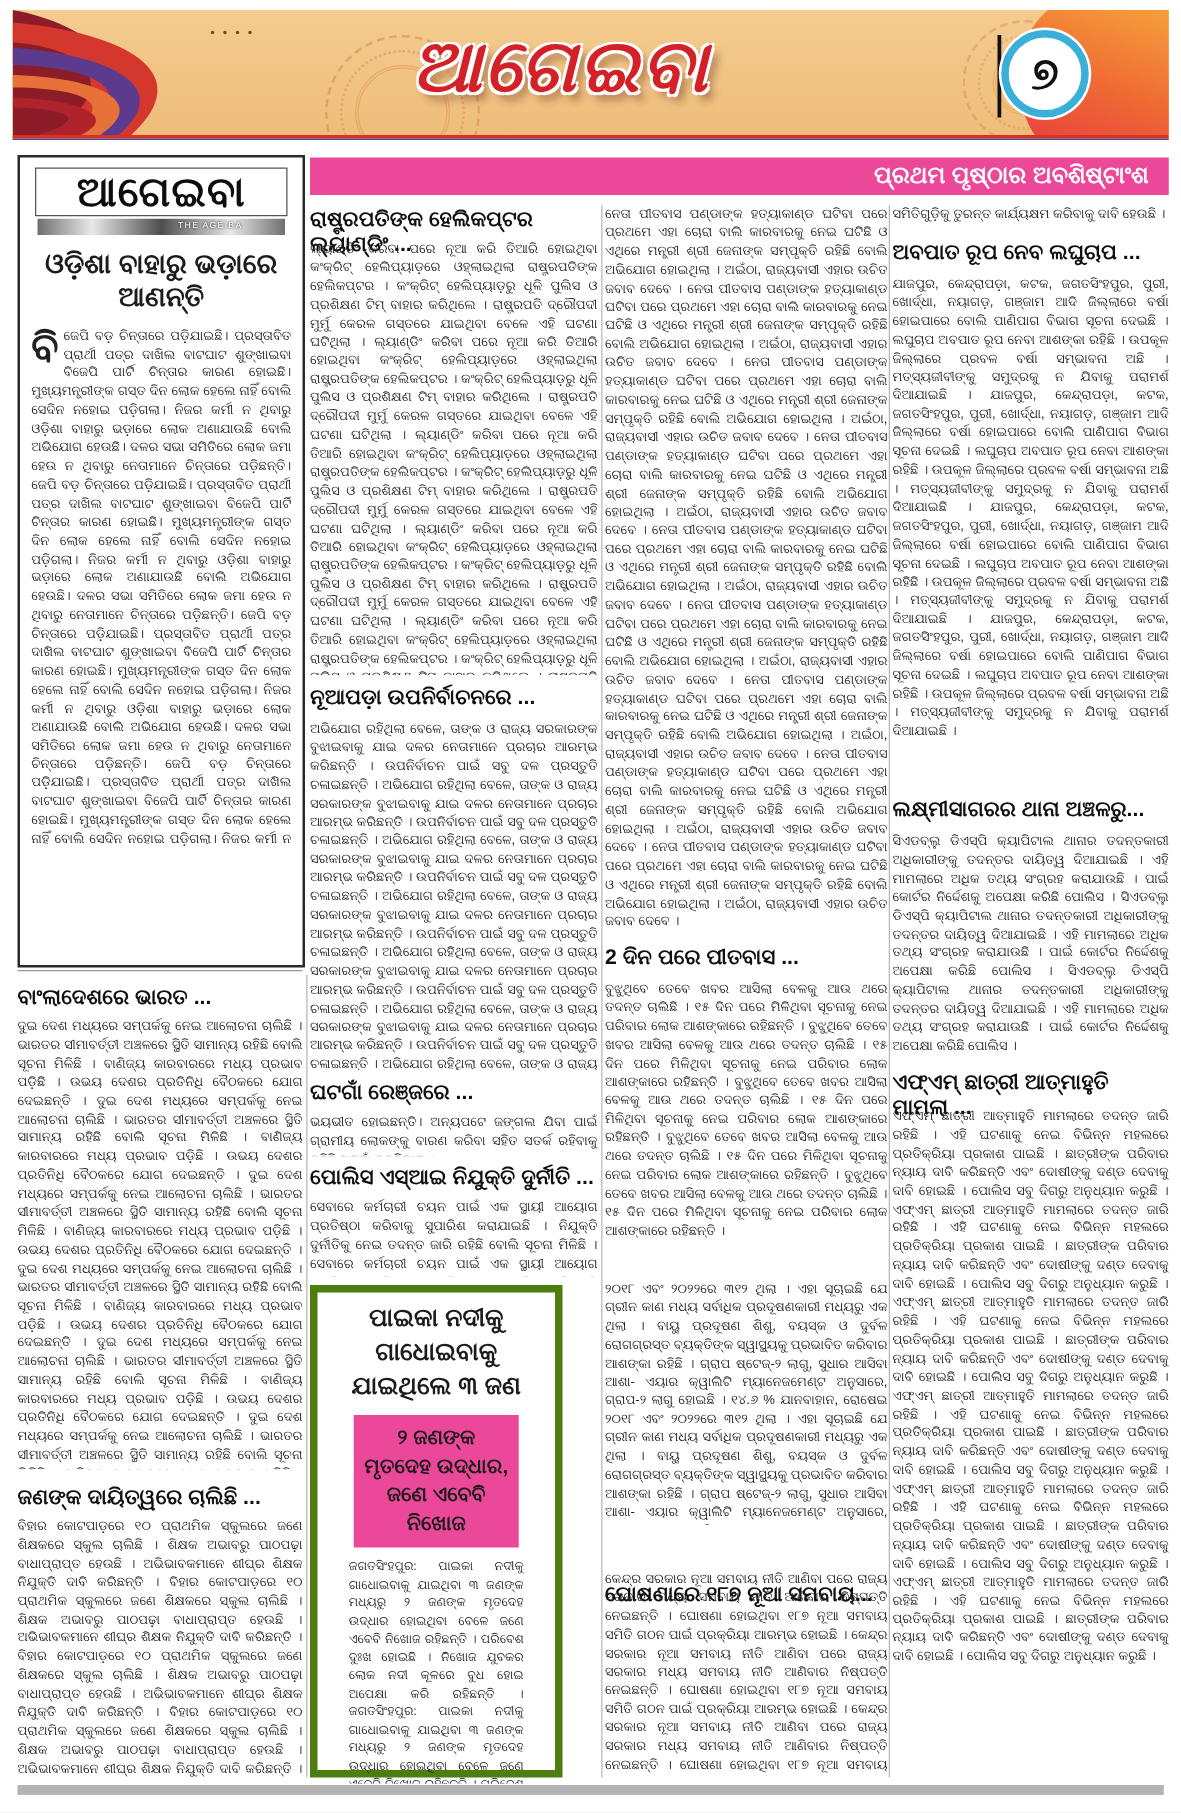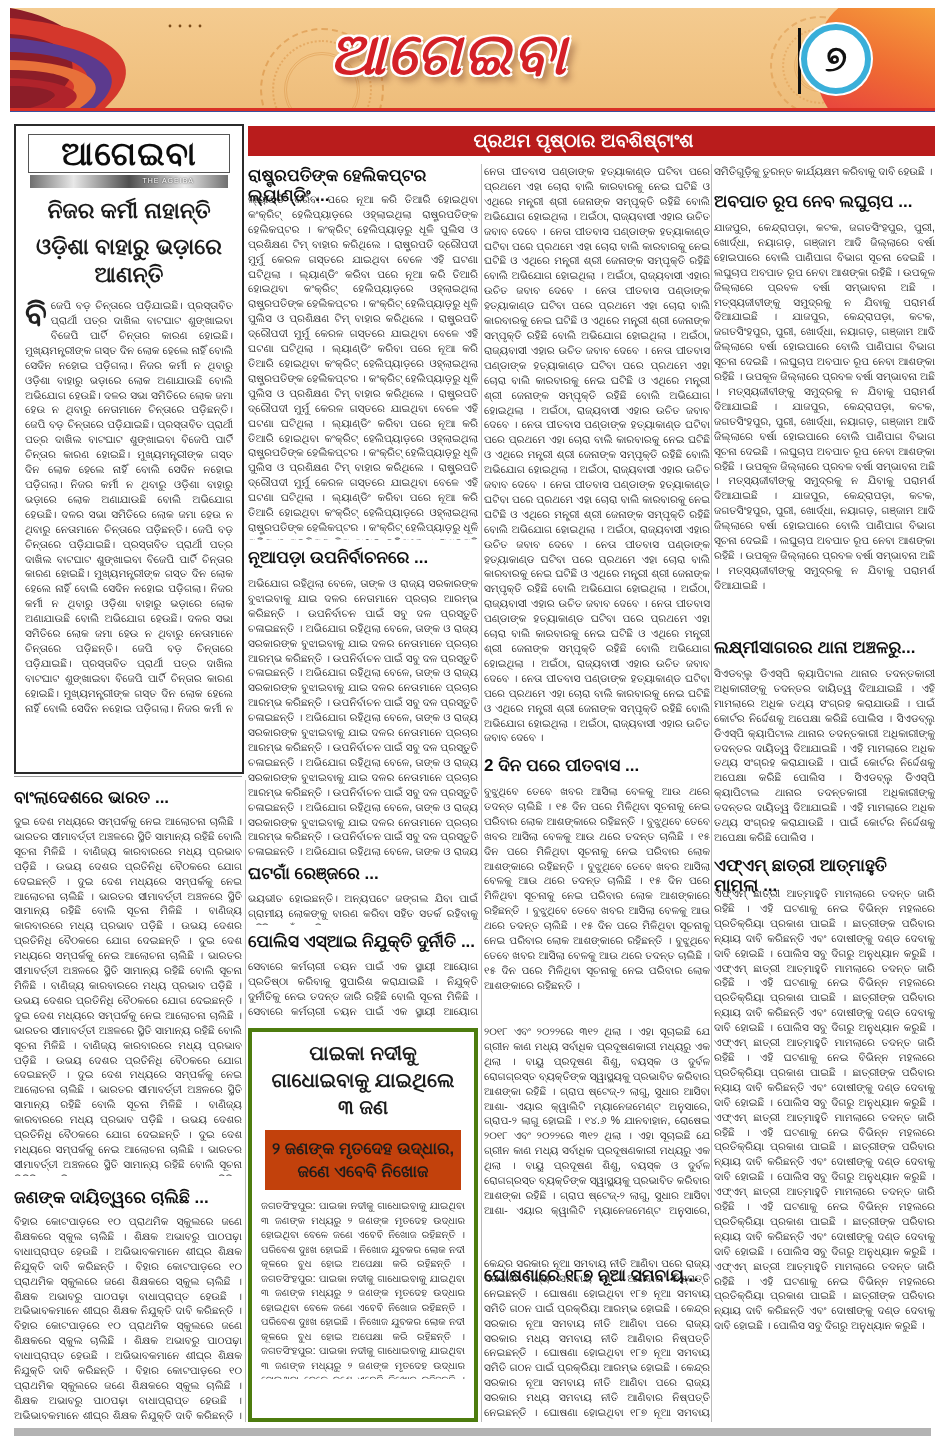--- a/index.html
+++ b/index.html
@@ -41,28 +41,28 @@
   #ed-logo-sub{position:absolute;right:34px;top:2px;font-size:7px;letter-spacing:1px;color:#fff;
                text-shadow:0 0 2px #000;}
   #ed-banner{position:relative;margin-top:6px;height:46px;background:#0e0e0e;color:#fff;}
   #ed-banner-label{position:absolute;left:10px;top:4px;font-size:27px;font-weight:bold;font-style:italic;
                    text-shadow:1px 1px 0 #555;}
   #ed-pen{position:absolute;right:4px;top:2px;}
   .ed-h{font-size:22px;font-weight:bold;text-align:center;margin-top:9px;line-height:1.25;}
   #ed-body{margin:10px 9px 0 9px;height:418px;}
   #ed-drop{float:left;font-size:32px;font-weight:bold;line-height:.9;padding:2px 4px 0 0;}
   
-  #cont-bar{position:absolute;left:248px;top:126px;width:687px;height:30px;background:#b91c1c;
-            color:#fff;font-size:19px;font-weight:bold;text-align:center;line-height:30px;
+  #cont-bar{position:absolute;left:248px;top:126px;width:687px;height:30px;background:#ec4899;
+            color:#fff;font-size:19px;font-weight:bold;text-align:right;line-height:30px;
             padding-right:16px;box-sizing:border-box;}
   
-  #paika-box{position:absolute;left:248px;top:1028px;width:230px;height:394px;border:4px solid #4d7c0f;
-             box-sizing:border-box;padding:8px 9px;background:#fff;}
+  #paika-box{position:absolute;left:248px;top:1028px;width:202px;height:394px;border:6px solid #4d7c0f;
+             box-sizing:border-box;padding:8px 25px;background:#fff;}
   #paika-h{font-size:20px;font-weight:bold;text-align:center;line-height:1.35;}
-  #paika-sub{background:#c2410c;margin:9px 4px;padding:7px 6px;font-size:16.5px;font-weight:bold;
+  #paika-sub{background:#ec4899;margin:9px 4px;padding:7px 6px;font-size:16.5px;font-weight:bold;
              text-align:center;line-height:1.4;}
   #paika-body{font-size:10px;line-height:1.45;text-align:justify;height:180px;overflow:hidden;}
   
   #bottom-bar{position:absolute;left:14px;top:1428px;width:917px;height:8px;background:#b3b3b3;}
 </style>
 </head>
 <body>
 
 <div id="page">
 
@@ -98,21 +98,20 @@
   <div id="banner-redline"></div>
   <div id="banner-blueline"></div>
 
   <div id="editorial-box">
     <div id="ed-logo">
       <div id="ed-logo-title">ଆଗେଇବା</div>
     </div>
     <div id="ed-logo-bar">
       <span id="ed-logo-sub">THE AGEIBA</span>
     </div>
-    <div class="ed-h">ନିଜର କର୍ମୀ ନାହାନ୍ତି</div>
     <div class="ed-h">ଓଡ଼ିଶା ବାହାରୁ ଭଡ଼ାରେ ଆଣନ୍ତି</div>
     <div id="ed-body" class="body-txt">
       <span id="ed-drop">ବି</span><span>ଜେପି ବଡ଼ ଚିନ୍ତାରେ ପଡ଼ିଯାଇଛି। ପ୍ରସ୍ତାବିତ ପ୍ରାର୍ଥୀ ପତ୍ର ଦାଖିଲ ବାଟଘାଟ ଶୁଙ୍ଖାଇବା ବିଜେପି ପାର୍ଟି ଚିନ୍ତାର କାରଣ ହୋଇଛି। ମୁଖ୍ୟମନ୍ତ୍ରୀଙ୍କ ଗସ୍ତ ଦିନ ଲୋକ ହେଲେ ନାହିଁ ବୋଲି ସେଦିନ ନହୋଇ ପଡ଼ିଗଲା। ନିଜର କର୍ମୀ ନ ଥିବାରୁ ଓଡ଼ିଶା ବାହାରୁ ଭଡ଼ାରେ ଲୋକ ଅଣାଯାଉଛି ବୋଲି ଅଭିଯୋଗ ହେଉଛି। ଦଳର ସଭା ସମିତିରେ ଲୋକ ଜମା ହେଉ ନ ଥିବାରୁ ନେତାମାନେ ଚିନ୍ତାରେ ପଡ଼ିଛନ୍ତି।  ଜେପି ବଡ଼ ଚିନ୍ତାରେ ପଡ଼ିଯାଇଛି। ପ୍ରସ୍ତାବିତ ପ୍ରାର୍ଥୀ ପତ୍ର ଦାଖିଲ ବାଟଘାଟ ଶୁଙ୍ଖାଇବା ବିଜେପି ପାର୍ଟି ଚିନ୍ତାର କାରଣ ହୋଇଛି। ମୁଖ୍ୟମନ୍ତ୍ରୀଙ୍କ ଗସ୍ତ ଦିନ ଲୋକ ହେଲେ ନାହିଁ ବୋଲି ସେଦିନ ନହୋଇ ପଡ଼ିଗଲା। ନିଜର କର୍ମୀ ନ ଥିବାରୁ ଓଡ଼ିଶା ବାହାରୁ ଭଡ଼ାରେ ଲୋକ ଅଣାଯାଉଛି ବୋଲି ଅଭିଯୋଗ ହେଉଛି। ଦଳର ସଭା ସମିତିରେ ଲୋକ ଜମା ହେଉ ନ ଥିବାରୁ ନେତାମାନେ ଚିନ୍ତାରେ ପଡ଼ିଛନ୍ତି।  ଜେପି ବଡ଼ ଚିନ୍ତାରେ ପଡ଼ିଯାଇଛି। ପ୍ରସ୍ତାବିତ ପ୍ରାର୍ଥୀ ପତ୍ର ଦାଖିଲ ବାଟଘାଟ ଶୁଙ୍ଖାଇବା ବିଜେପି ପାର୍ଟି ଚିନ୍ତାର କାରଣ ହୋଇଛି। ମୁଖ୍ୟମନ୍ତ୍ରୀଙ୍କ ଗସ୍ତ ଦିନ ଲୋକ ହେଲେ ନାହିଁ ବୋଲି ସେଦିନ ନହୋଇ ପଡ଼ିଗଲା। ନିଜର କର୍ମୀ ନ ଥିବାରୁ ଓଡ଼ିଶା ବାହାରୁ ଭଡ଼ାରେ ଲୋକ ଅଣାଯାଉଛି ବୋଲି ଅଭିଯୋଗ ହେଉଛି। ଦଳର ସଭା ସମିତିରେ ଲୋକ ଜମା ହେଉ ନ ଥିବାରୁ ନେତାମାନେ ଚିନ୍ତାରେ ପଡ଼ିଛନ୍ତି।  ଜେପି ବଡ଼ ଚିନ୍ତାରେ ପଡ଼ିଯାଇଛି। ପ୍ରସ୍ତାବିତ ପ୍ରାର୍ଥୀ ପତ୍ର ଦାଖିଲ ବାଟଘାଟ ଶୁଙ୍ଖାଇବା ବିଜେପି ପାର୍ଟି ଚିନ୍ତାର କାରଣ ହୋଇଛି। ମୁଖ୍ୟମନ୍ତ୍ରୀଙ୍କ ଗସ୍ତ ଦିନ ଲୋକ ହେଲେ ନାହିଁ ବୋଲି ସେଦିନ ନହୋଇ ପଡ଼ିଗଲା। ନିଜର କର୍ମୀ ନ ଥିବାରୁ ଓଡ଼ିଶା ବାହାରୁ ଭଡ଼ାରେ ଲୋକ ଅଣାଯାଉଛି ବୋଲି ଅଭିଯୋଗ ହେଉଛି। ଦଳର ସଭା ସମିତିରେ ଲୋକ ଜମା ହେଉ ନ ଥିବାରୁ ନେତାମାନେ ଚିନ୍ତାରେ ପଡ଼ିଛନ୍ତି।  ଜେପି ବଡ଼ ଚିନ୍ତାରେ ପଡ଼ିଯାଇଛି। ପ୍ରସ୍ତାବିତ ପ୍ରାର୍ଥୀ ପତ୍ର ଦାଖିଲ ବାଟଘାଟ ଶୁଙ୍ଖାଇବା ବିଜେପି ପାର୍ଟି ଚିନ୍ତାର କାରଣ ହୋଇଛି। ମୁଖ୍ୟମନ୍ତ୍ରୀଙ୍କ ଗସ୍ତ ଦିନ ଲୋକ ହେଲେ ନାହିଁ ବୋଲି ସେଦିନ ନହୋଇ ପଡ଼ିଗଲା। ନିଜର କର୍ମୀ ନ ଥିବାରୁ ଓଡ଼ିଶା ବାହାରୁ ଭଡ଼ାରେ ଲୋକ ଅଣାଯାଉଛି ବୋଲି ଅଭିଯୋଗ ହେଉଛି। ଦଳର ସଭା ସମିତିରେ ଲୋକ ଜମା ହେଉ ନ ଥିବାରୁ ନେତାମାନେ ଚିନ୍ତାରେ ପଡ଼ିଛନ୍ତି।  ଜେପି ବଡ଼ ଚିନ୍ତାରେ ପଡ଼ିଯାଇଛି। ପ୍ରସ୍ତାବିତ ପ୍ରାର୍ଥୀ ପତ୍ର ଦାଖିଲ ବାଟଘାଟ ଶୁଙ୍ଖାଇବା ବିଜେପି ପାର୍ଟି ଚିନ୍ତାର କାରଣ ହୋଇଛି। ମୁଖ୍ୟମନ୍ତ୍ରୀଙ୍କ ଗସ୍ତ ଦିନ ଲୋକ ହେଲେ ନାହିଁ ବୋଲି ସେଦିନ ନହୋଇ ପଡ଼ିଗଲା। ନିଜର କର୍ମୀ ନ ଥିବାରୁ ଓଡ଼ିଶା ବାହାରୁ ଭଡ଼ାରେ ଲୋକ ଅଣାଯାଉଛି ବୋଲି ଅଭିଯୋଗ ହେଉଛି। ଦଳର ସଭା ସମିତିରେ ଲୋକ ଜମା ହେଉ ନ ଥିବାରୁ ନେତାମାନେ ଚିନ୍ତାରେ ପଡ଼ିଛନ୍ତି।  ଜେପି ବଡ଼ ଚିନ୍ତାରେ ପଡ଼ିଯାଇଛି। ପ୍ରସ୍ତାବିତ ପ୍ରାର୍ଥୀ ପତ୍ର ଦାଖିଲ ବାଟଘାଟ ଶୁଙ୍ଖାଇବା ବିଜେପି ପାର୍ଟି ଚିନ୍ତାର କାରଣ ହୋଇଛି। ମୁଖ୍ୟମନ୍ତ୍ରୀଙ୍କ ଗସ୍ତ ଦିନ ଲୋକ ହେଲେ ନାହିଁ ବୋଲି ସେଦିନ ନହୋଇ ପଡ଼ିଗଲା। ନିଜର କର୍ମୀ ନ ଥିବାରୁ ଓଡ଼ିଶା ବାହାରୁ ଭଡ଼ାରେ ଲୋକ ଅଣାଯାଉଛି ବୋଲି ଅଭିଯୋଗ ହେଉଛି। ଦଳର ସଭା ସମିତିରେ ଲୋକ ଜମା ହେଉ ନ ଥିବାରୁ ନେତାମାନେ ଚିନ୍ତାରେ ପଡ଼ିଛନ୍ତି। </span>
     </div>
   </div>
 
   <div class="hrule" style="left:14px;top:776px;width:228px;"></div>
   <div class="abs headline h-md" style="left:14px;top:788px;width:228px;">ବାଂଲାଦେଶରେ ଭାରତ ...</div>
   <div class="abs body-txt" style="left:14px;top:814px;width:228px;height:362px;">ଦୁଇ ଦେଶ ମଧ୍ୟରେ ସମ୍ପର୍କକୁ ନେଇ ଆଲୋଚନା ଚାଲିଛି । ଭାରତର ସୀମାବର୍ତ୍ତୀ ଅଞ୍ଚଳରେ ସ୍ଥିତି ସାମାନ୍ୟ ରହିଛି ବୋଲି ସୂଚନା ମିଳିଛି । ବାଣିଜ୍ୟ କାରବାରରେ ମଧ୍ୟ ପ୍ରଭାବ ପଡ଼ିଛି । ଉଭୟ ଦେଶର ପ୍ରତିନିଧି ବୈଠକରେ ଯୋଗ ଦେଇଛନ୍ତି ।  ଦୁଇ ଦେଶ ମଧ୍ୟରେ ସମ୍ପର୍କକୁ ନେଇ ଆଲୋଚନା ଚାଲିଛି । ଭାରତର ସୀମାବର୍ତ୍ତୀ ଅଞ୍ଚଳରେ ସ୍ଥିତି ସାମାନ୍ୟ ରହିଛି ବୋଲି ସୂଚନା ମିଳିଛି । ବାଣିଜ୍ୟ କାରବାରରେ ମଧ୍ୟ ପ୍ରଭାବ ପଡ଼ିଛି । ଉଭୟ ଦେଶର ପ୍ରତିନିଧି ବୈଠକରେ ଯୋଗ ଦେଇଛନ୍ତି ।  ଦୁଇ ଦେଶ ମଧ୍ୟରେ ସମ୍ପର୍କକୁ ନେଇ ଆଲୋଚନା ଚାଲିଛି । ଭାରତର ସୀମାବର୍ତ୍ତୀ ଅଞ୍ଚଳରେ ସ୍ଥିତି ସାମାନ୍ୟ ରହିଛି ବୋଲି ସୂଚନା ମିଳିଛି । ବାଣିଜ୍ୟ କାରବାରରେ ମଧ୍ୟ ପ୍ରଭାବ ପଡ଼ିଛି । ଉଭୟ ଦେଶର ପ୍ରତିନିଧି ବୈଠକରେ ଯୋଗ ଦେଇଛନ୍ତି ।  ଦୁଇ ଦେଶ ମଧ୍ୟରେ ସମ୍ପର୍କକୁ ନେଇ ଆଲୋଚନା ଚାଲିଛି । ଭାରତର ସୀମାବର୍ତ୍ତୀ ଅଞ୍ଚଳରେ ସ୍ଥିତି ସାମାନ୍ୟ ରହିଛି ବୋଲି ସୂଚନା ମିଳିଛି । ବାଣିଜ୍ୟ କାରବାରରେ ମଧ୍ୟ ପ୍ରଭାବ ପଡ଼ିଛି । ଉଭୟ ଦେଶର ପ୍ରତିନିଧି ବୈଠକରେ ଯୋଗ ଦେଇଛନ୍ତି ।  ଦୁଇ ଦେଶ ମଧ୍ୟରେ ସମ୍ପର୍କକୁ ନେଇ ଆଲୋଚନା ଚାଲିଛି । ଭାରତର ସୀମାବର୍ତ୍ତୀ ଅଞ୍ଚଳରେ ସ୍ଥିତି ସାମାନ୍ୟ ରହିଛି ବୋଲି ସୂଚନା ମିଳିଛି । ବାଣିଜ୍ୟ କାରବାରରେ ମଧ୍ୟ ପ୍ରଭାବ ପଡ଼ିଛି । ଉଭୟ ଦେଶର ପ୍ରତିନିଧି ବୈଠକରେ ଯୋଗ ଦେଇଛନ୍ତି ।  ଦୁଇ ଦେଶ ମଧ୍ୟରେ ସମ୍ପର୍କକୁ ନେଇ ଆଲୋଚନା ଚାଲିଛି । ଭାରତର ସୀମାବର୍ତ୍ତୀ ଅଞ୍ଚଳରେ ସ୍ଥିତି ସାମାନ୍ୟ ରହିଛି ବୋଲି ସୂଚନା ମିଳିଛି । ବାଣିଜ୍ୟ କାରବାରରେ ମଧ୍ୟ ପ୍ରଭାବ ପଡ଼ିଛି । ଉଭୟ ଦେଶର ପ୍ରତିନିଧି ବୈଠକରେ ଯୋଗ ଦେଇଛନ୍ତି ।  ଦୁଇ ଦେଶ ମଧ୍ୟରେ ସମ୍ପର୍କକୁ ନେଇ ଆଲୋଚନା ଚାଲିଛି । ଭାରତର ସୀମାବର୍ତ୍ତୀ ଅଞ୍ଚଳରେ ସ୍ଥିତି ସାମାନ୍ୟ ରହିଛି ବୋଲି ସୂଚନା ମିଳିଛି । ବାଣିଜ୍ୟ କାରବାରରେ ମଧ୍ୟ ପ୍ରଭାବ ପଡ଼ିଛି । ଉଭୟ ଦେଶର ପ୍ରତିନିଧି ବୈଠକରେ ଯୋଗ ଦେଇଛନ୍ତି ।  ଦୁଇ ଦେଶ ମଧ୍ୟରେ ସମ୍ପର୍କକୁ ନେଇ ଆଲୋଚନା ଚାଲିଛି । ଭାରତର ସୀମାବର୍ତ୍ତୀ ଅଞ୍ଚଳରେ ସ୍ଥିତି ସାମାନ୍ୟ ରହିଛି ବୋଲି ସୂଚନା ମିଳିଛି । ବାଣିଜ୍ୟ କାରବାରରେ ମଧ୍ୟ ପ୍ରଭାବ ପଡ଼ିଛି । ଉଭୟ ଦେଶର ପ୍ରତିନିଧି ବୈଠକରେ ଯୋଗ ଦେଇଛନ୍ତି । </div>
   <div class="abs headline h-md" style="left:14px;top:1188px;width:228px;">ଜଣଙ୍କ ଦାୟିତ୍ୱରେ ଚାଲିଛି ...</div>

